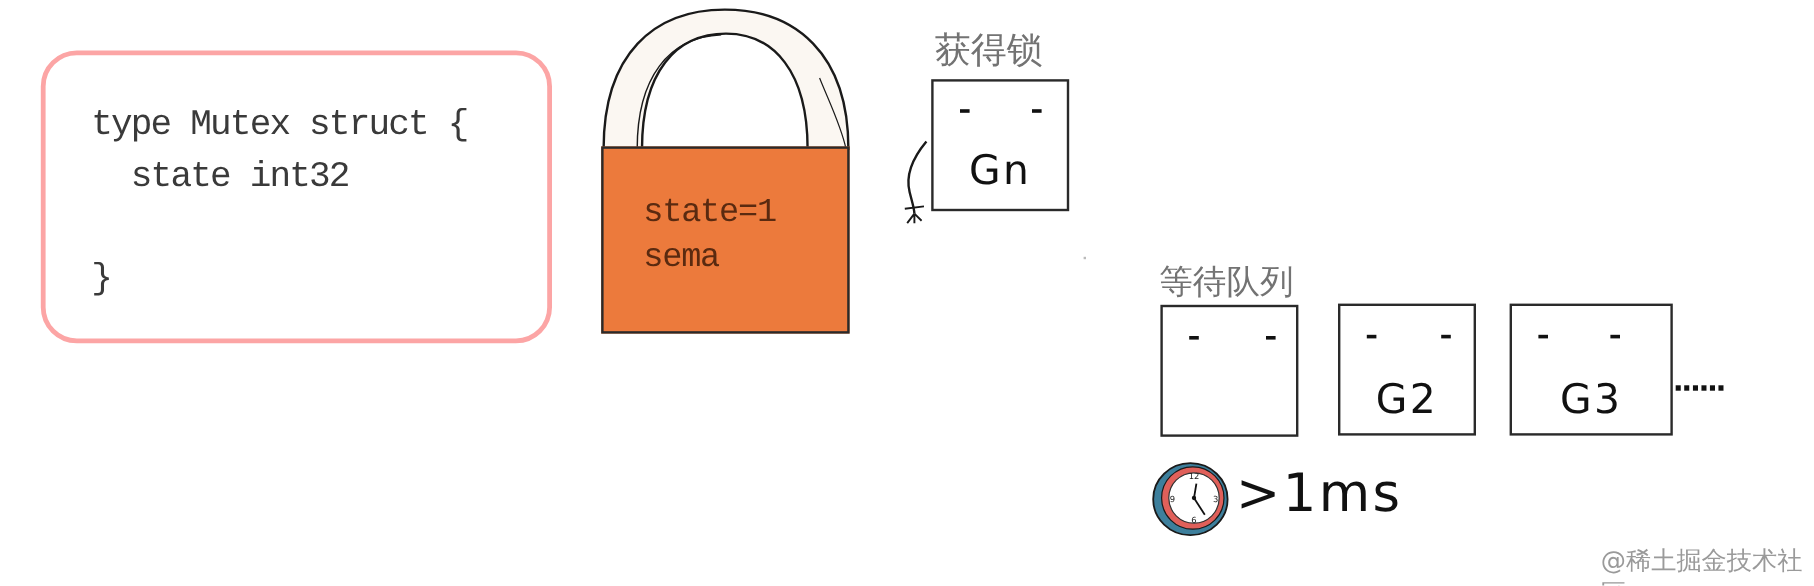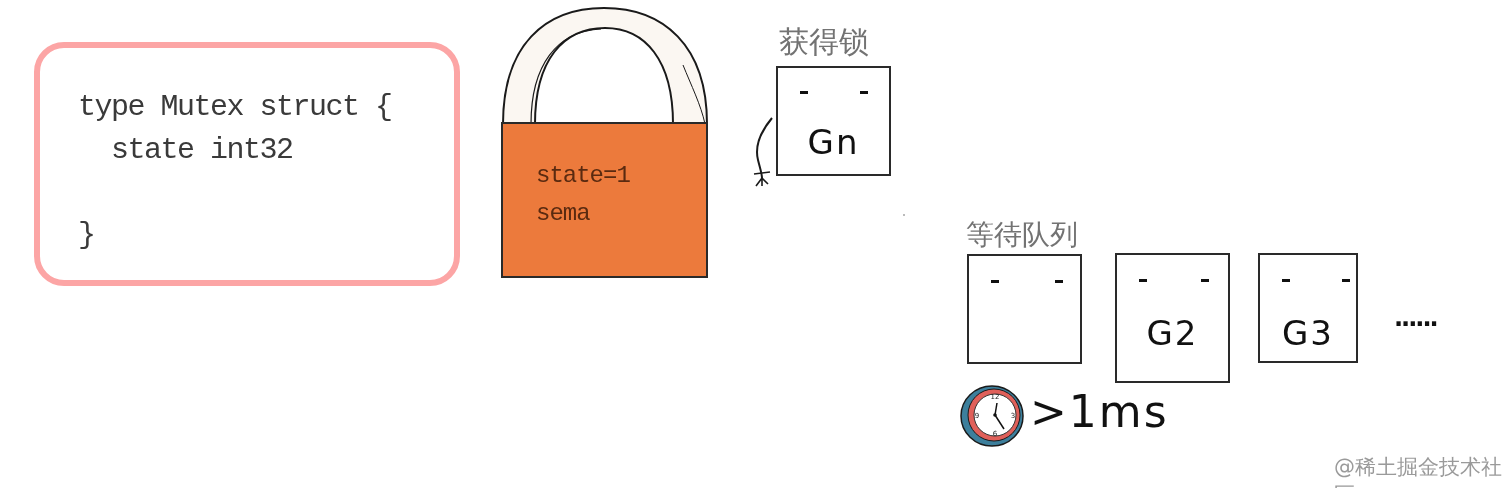--- a/index.html
+++ b/index.html
@@ -1,32 +1,32 @@
 <!DOCTYPE html>
 <html><head>
 <meta charset="utf-8">
 <style>
   html, body { margin:0; padding:0; background:#ffffff; }
   body { width:1512px; height:488px; position:relative; overflow:hidden; font-family:"Liberation Sans", sans-serif; }
   .abs { position:absolute; }
   .code-box {
     left:34px; top:42px; width:426px; height:244px;
-    border:6px solid #fca5a5; border-radius:30px; box-sizing:border-box; background:#fff;
+    border:4px solid #fca5a5; border-radius:30px; box-sizing:border-box; background:#fff;
   }
   .code-line {
     position:absolute; font-family:"Liberation Mono", "DejaVu Sans Mono", monospace;
     font-size:30px; color:#3a3a3a; white-space:pre; letter-spacing:-1.5px;
   }
   .lock-body {
     left:501px; top:122px; width:207px; height:156px;
     background:#ec7a3c; border:2px solid #2a2a2a; box-sizing:border-box;
   }
   .lock-text {
     position:absolute; font-family:"Liberation Mono", "DejaVu Sans Mono", monospace;
-    font-size:24px; color:#5a2a10; white-space:pre; letter-spacing:-1px;
+    font-size:28px; color:#5a2a10; white-space:pre; letter-spacing:-1px;
   }
   .g-box {
     position:absolute; border:2px solid #2a2a2a; box-sizing:border-box; background:#fff;
   }
   .g-eye { position:absolute; width:8px; height:3px; background:#111; }
   .g-label {
     position:absolute; left:0; right:0; text-align:center;
     font-family:"DejaVu Sans", sans-serif; font-size:34px; color:#111; font-weight:normal;
     letter-spacing:2px;
   }
@@ -68,26 +68,26 @@
 </svg>
 
 <div class="abs" style="left:903px; top:214px; width:2px; height:2px; background:#bbb;"></div>
 
 <div class="cn-label" style="left:966px; top:216px; font-size:28px;">等待队列</div>
 
 <div class="g-box" style="left:967px; top:254px; width:115px; height:110px;">
   <div class="g-eye" style="left:22px; top:24px;"></div>
   <div class="g-eye" style="left:86px; top:24px;"></div>
 </div>
-<div class="g-box" style="left:1115px; top:253px; width:115px; height:130px;">
+<div class="g-box" style="left:1115px; top:253px; width:115px; height:110px;">
   <div class="g-eye" style="left:22px; top:24px;"></div>
   <div class="g-eye" style="left:84px; top:24px;"></div>
   <div class="g-label" style="top:58px;">G2</div>
 </div>
-<div class="g-box" style="left:1258px; top:253px; width:100px; height:110px;">
+<div class="g-box" style="left:1258px; top:253px; width:136px; height:110px;">
   <div class="g-eye" style="left:22px; top:24px;"></div>
   <div class="g-eye" style="left:82px; top:24px;"></div>
   <div class="g-label" style="top:58px;">G3</div>
 </div>
 <div class="abs ellipsis" style="left:1394px; top:310px;">······</div>
 
 <svg class="abs" style="left:958px; top:382px;" width="70" height="66" viewBox="0 0 70 66">
   <ellipse cx="34" cy="34" rx="31" ry="30" fill="#3d7f9c" stroke="#1a1a1a" stroke-width="1.5"></ellipse>
   <ellipse cx="36" cy="33" rx="26" ry="26" fill="#e0605a" stroke="#1a1a1a" stroke-width="1"></ellipse>
   <ellipse cx="37" cy="33" rx="21" ry="21" fill="#ffffff" stroke="#333" stroke-width="1"></ellipse>

